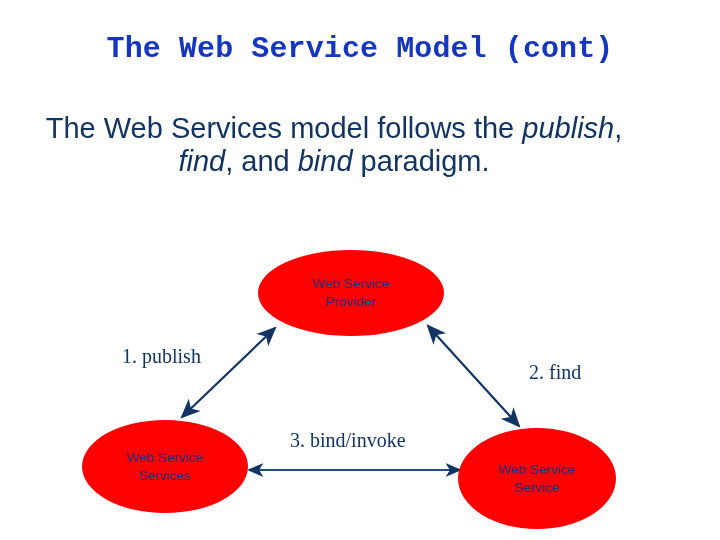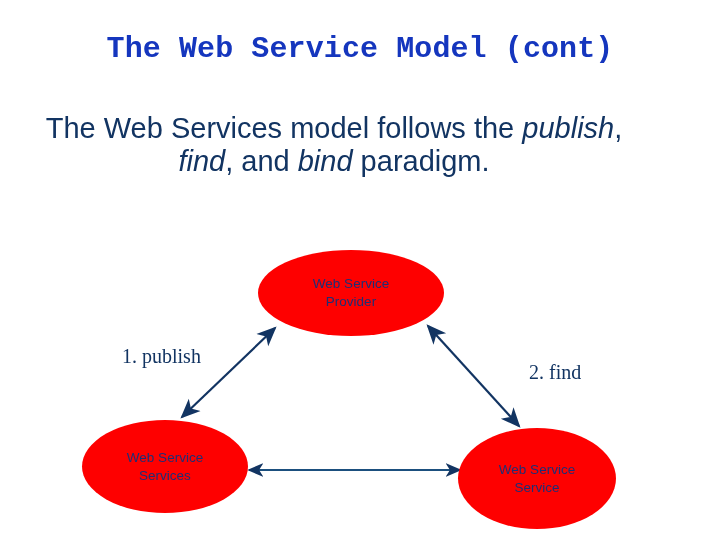--- a/index.html
+++ b/index.html
@@ -155,15 +155,16 @@
       <span class="line2">Services</span>
     </div>
 
     <div class="node" id="node-client">
       <span>Web Service</span>
       <span class="line2">Service</span>
     </div>
 
     <div class="edge-label" id="label-publish">1. publish</div>
     <div class="edge-label" id="label-find">2. find</div>
+    <div class="edge-label" id="label-bind">3. bind/invoke</div>
 
   </div>
 </div>
 
 </body></html>

